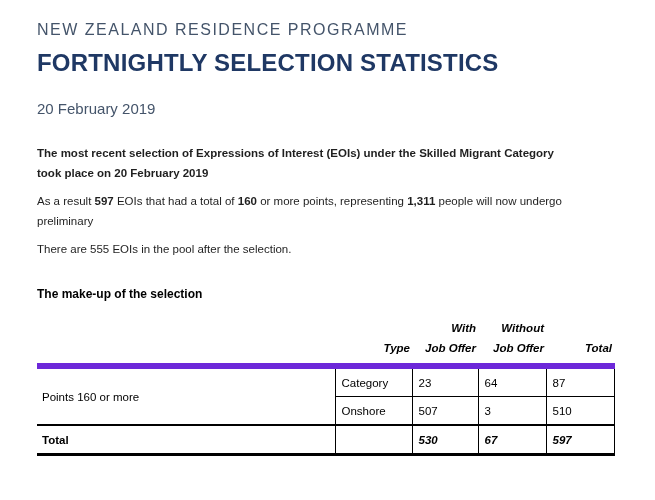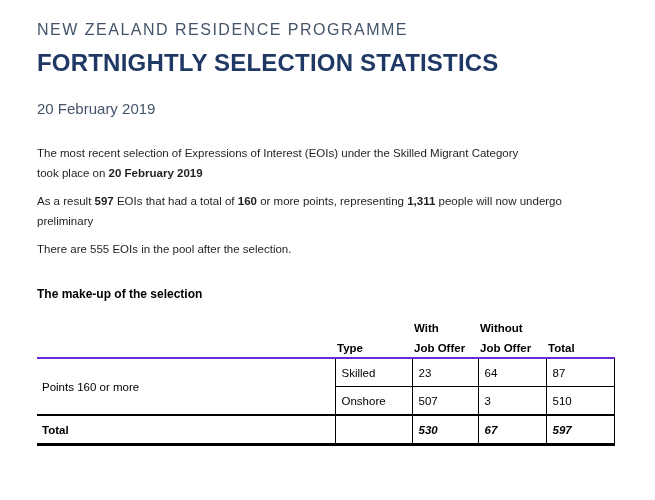--- a/index.html
+++ b/index.html
@@ -39,21 +39,21 @@
     margin-top: 20px;
     font-size: 15px;
     color: #44546A;
   }
   .body-text {
     font-size: 11.5px;
     line-height: 20px;
     color: #1f1f1f;
     margin: 0;
   }
-  .p1 { margin-top: 26px; }
+  .p1 { margin-top: 26px; font-weight: bold; }
   .p2 { margin-top: 8px; }
   .p3 { margin-top: 8px; }
   .section-title {
     margin-top: 28px;
     font-size: 12px;
     font-weight: bold;
     color: #000000;
   }
   table.sel-table {
     border-collapse: collapse;
@@ -65,26 +65,27 @@
   }
   col.c-label   { width: 298px; }
   col.c-type    { width: 77px; }
   col.c-with    { width: 66px; }
   col.c-without { width: 68px; }
   col.c-total   { width: 68px; }
 
   thead td {
     border: none;
     font-weight: bold;
-    text-align: left;
+    text-align: right;
     padding: 1px 2px;
     height: 18px;
     vertical-align: bottom;
+    font-style: italic;
   }
-  .hdr-bot td { border-bottom: 2px solid #6d28d9; padding-bottom: 3px; }
+  .hdr-bot td { border-bottom: 6px solid #6d28d9; padding-bottom: 9px; }
 
   tbody td {
     border-right: 1px solid #000000;
     padding: 0 6px;
     height: 27px;
     vertical-align: middle;
     background: #ffffff;
   }
   tbody td.label {
     text-align: left;
@@ -148,21 +149,21 @@
         <td></td>
         <td>Type</td>
         <td>Job Offer</td>
         <td>Job Offer</td>
         <td>Total</td>
       </tr>
     </thead>
     <tbody>
       <tr class="r1">
         <td class="label" rowspan="2">Points 160 or more</td>
-        <td class="type">Skilled</td>
+        <td class="type">Category</td>
         <td class="num">23</td>
         <td class="num">64</td>
         <td class="num">87</td>
       </tr>
       <tr class="r2">
         <td class="type">Onshore</td>
         <td class="num">507</td>
         <td class="num">3</td>
         <td class="num">510</td>
       </tr>

